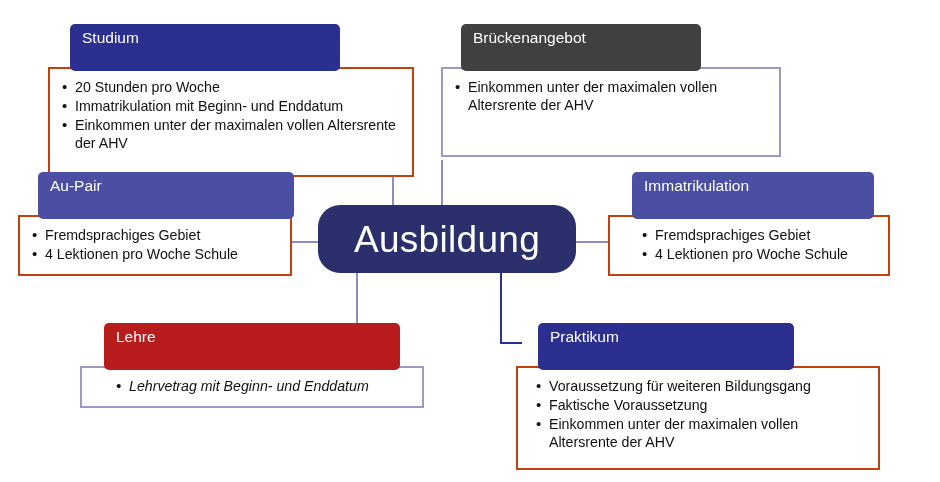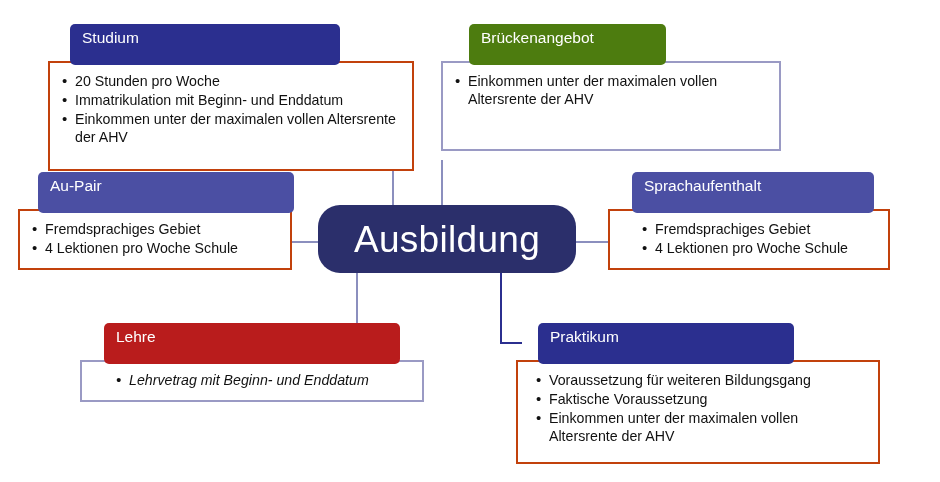--- a/index.html
+++ b/index.html
@@ -38,21 +38,21 @@
   
   .branch {
     position: absolute;
     z-index: 3;
   }
   .branch-header {
     box-sizing: border-box;
     border-radius: 5px;
     color: #ffffff;
     font-size: 15.5px;
-    padding: 5px 10px 18px 12px;
+    padding: 5px 10px 24px 12px;
     position: relative;
     z-index: 4;
     white-space: nowrap;
     overflow: hidden;
   }
   .branch-body {
     box-sizing: border-box;
     border: 2px solid #c2410c;
     background: #ffffff;
     margin-top: -4px;
@@ -123,40 +123,40 @@
     <div class="branch-body" style="width:366px; min-height:110px;">
       <ul class="items">
         <li>20 Stunden pro Woche</li>
         <li>Immatrikulation mit Beginn- und Enddatum</li>
         <li>Einkommen unter der maximalen vollen Altersrente der AHV</li>
       </ul>
     </div>
   </div>
 
   <div class="branch" style="left:441px; top:24px; width:340px;">
-    <div class="branch-header" style="background:#4d7c0f; width:197px; margin-left:28px;">Brückenangebot</div>
+    <div class="branch-header" style="background:#404040; width:240px; margin-left:20px;">Brückenangebot</div>
     <div class="branch-body lilac" style="width:340px; min-height:90px;">
       <ul class="items">
         <li>Einkommen unter der maximalen vollen Altersrente der AHV</li>
       </ul>
     </div>
   </div>
 
   <div class="branch" style="left:18px; top:172px; width:274px;">
     <div class="branch-header" style="background:#4b4fa3; width:256px; margin-left:20px;">Au-Pair</div>
     <div class="branch-body" style="width:274px; min-height:60px;">
       <ul class="items">
         <li>Fremdsprachiges Gebiet</li>
         <li>4 Lektionen pro Woche Schule</li>
       </ul>
     </div>
   </div>
 
   <div class="branch" style="left:608px; top:172px; width:282px;">
-    <div class="branch-header" style="background:#4b4fa3; width:242px; margin-left:24px;">Sprachaufenthalt</div>
+    <div class="branch-header" style="background:#4b4fa3; width:242px; margin-left:24px;">Immatrikulation</div>
     <div class="branch-body" style="width:282px; min-height:60px;">
       <ul class="items" style="padding-left:20px;">
         <li>Fremdsprachiges Gebiet</li>
         <li>4 Lektionen pro Woche Schule</li>
       </ul>
     </div>
   </div>
 
   <div class="branch" style="left:80px; top:323px; width:344px;">
     <div class="branch-header" style="background:#b91c1c; width:296px; margin-left:24px;">Lehre</div>

